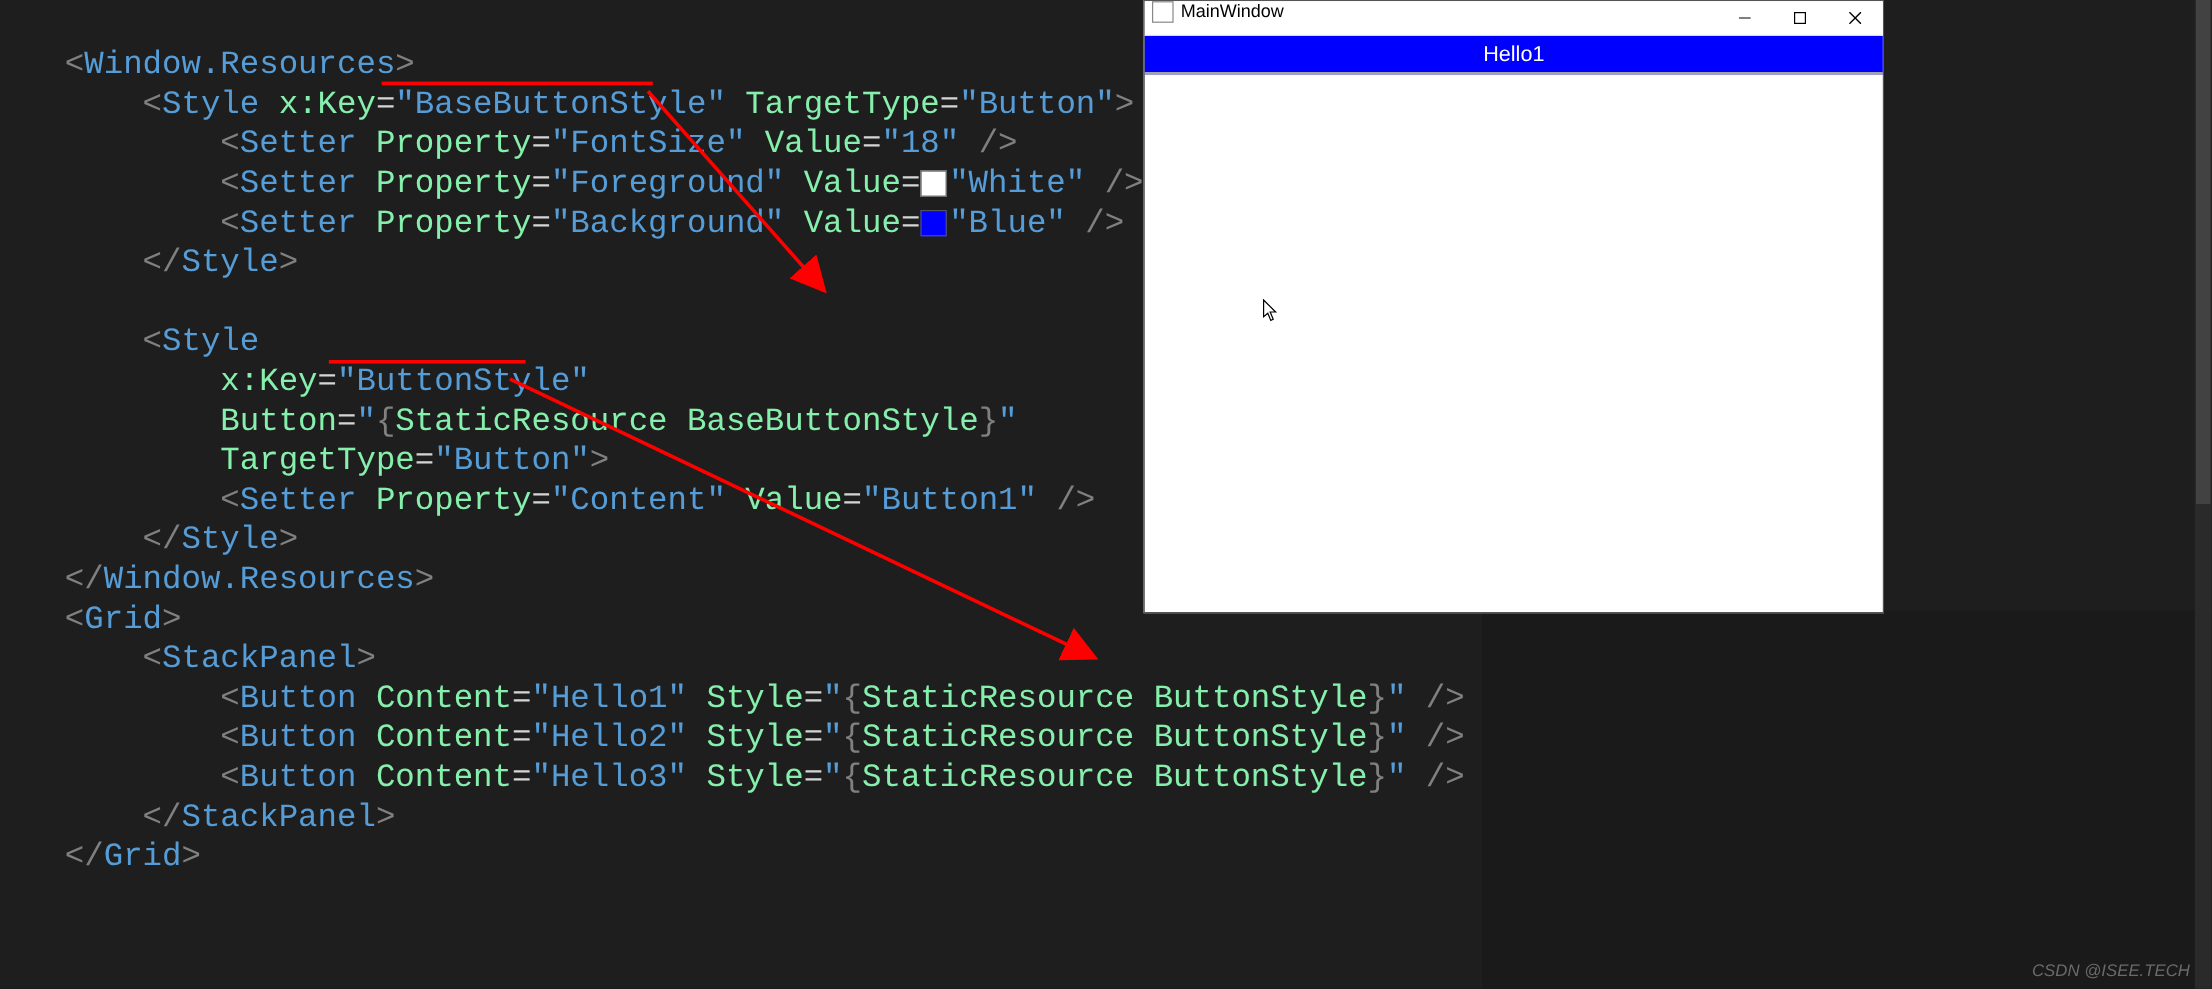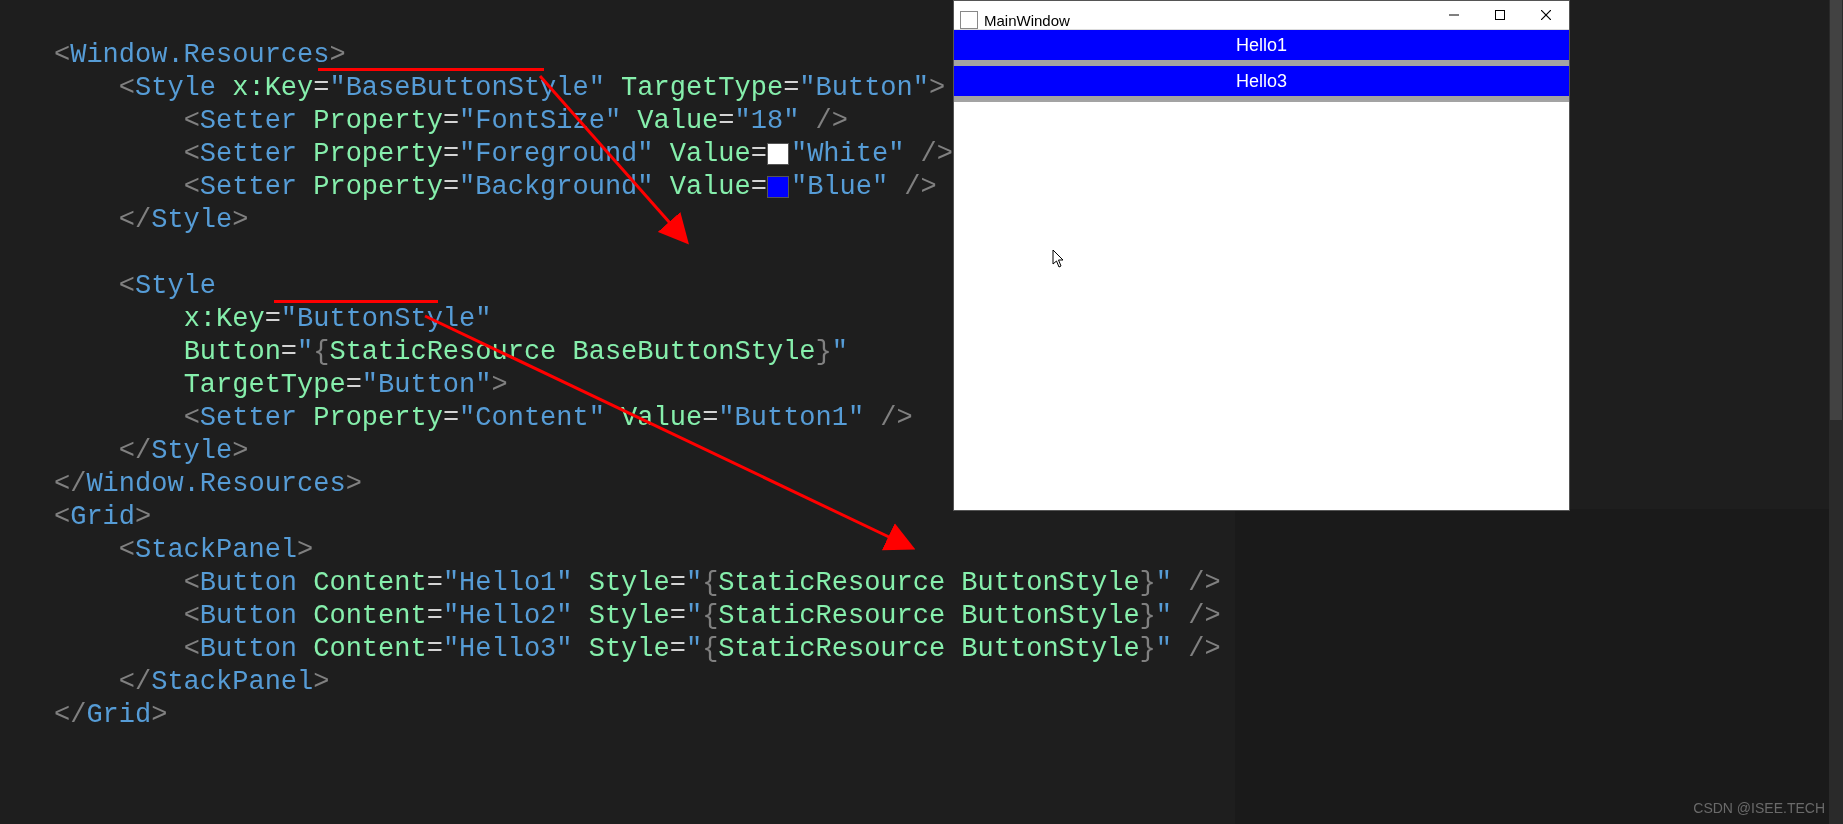--- a/index.html
+++ b/index.html
@@ -12,32 +12,32 @@
   .t-brace{color:#808080;}
   .t-text{color:#d4d4d4;}
   .color-swatch{display:inline-block;width:20px;height:20px;vertical-align:middle;border:1px solid #555;margin-right:2px;}
   .sw-white{background:#ffffff;}
   .sw-blue{background:#0000ff;}
   .underline-red{position:absolute;height:3px;background:#ff0000;}
   .arrow-svg{position:absolute;left:0;top:0;width:1235px;height:824px;pointer-events:none;}
   .scrollbar-track{position:absolute;right:0;top:0;width:14px;height:824px;background:#2a2a2a;}
   .scrollbar-thumb{position:absolute;left:1px;top:0;width:12px;height:420px;background:#424242;}
   .app-window{position:absolute;left:953px;top:0;width:615px;height:509px;background:#ffffff;border:1px solid #555;}
-  .titlebar{height:28px;background:#ffffff;display:flex;align-items:flex-end;border-bottom:1px solid #ddd;}
+  .titlebar{height:28px;background:#ffffff;display:flex;align-items:flex-start;border-bottom:1px solid #ddd;}
   .titlebar .icon{width:16px;height:16px;margin:0 6px;border:1px solid #888;background:#fff;display:inline-block;}
   .titlebar .title{flex:1;font-family:"Segoe UI",sans-serif;font-size:15px;color:#000;}
   .titlebar .winbtn{width:46px;height:28px;display:flex;align-items:center;justify-content:center;font-family:"Segoe UI",sans-serif;color:#000;}
   .titlebar .winbtn svg{display:block;}
   .client{position:relative;}
-  .wpf-button{height:30px;background:#0000ff;color:#ffffff;font-size:18px;font-family:"Segoe UI",sans-serif;display:flex;align-items:center;justify-content:center;border-bottom:6px solid #a3a3a3;}
+  .wpf-button{height:30px;background:#0000ff;color:#ffffff;font-size:18px;font-family:"Segoe UI",sans-serif;display:flex;align-items:center;justify-content:center;border-bottom:2px solid #a3a3a3;}
   .wpf-button:last-child{border-bottom:none;}
   .cursor{position:absolute;width:14px;height:20px;}
   .dark-overlay{position:absolute;left:1235px;top:509px;width:608px;height:315px;background:#1a1a1a;}
   .dark-overlay2{position:absolute;left:1568px;top:0;width:275px;height:509px;background:#1e1e1e;}
-  .watermark{position:absolute;right:18px;bottom:8px;font-family:"Segoe UI",sans-serif;font-size:14px;color:#6a6a6a;}
+  .watermark{position:absolute;right:18px;bottom:8px;font-family:"Segoe UI",sans-serif;font-size:14px;color:#6a6a6a;font-style:italic;}
   .dark-top-tab{position:absolute;left:1243px;top:0;width:42px;height:8px;background:#000;}
 </style>
 </head>
 <body>
 
 <div class="dark-overlay2"></div>
 
 <div class="editor">
  <div class="code">
 <span class="t-tag">&lt;</span><span class="t-elem">Window.Resources</span><span class="t-tag">&gt;</span>
@@ -96,21 +96,20 @@
       </div>
     <div class="winbtn">
         <svg width="10" height="10">
           <line x1="0" y1="0" x2="10" y2="10" stroke="#000" stroke-width="1.2"></line>
           <line x1="10" y1="0" x2="0" y2="10" stroke="#000" stroke-width="1.2"></line>
         </svg>
       </div>
   </div>
   <div class="client">
     <div class="wpf-button">Hello1</div>
-    <div class="wpf-button">Hello3</div>
     <svg class="cursor" style="left:98px;top:219px;" viewBox="0 0 14 20">
         <path d="M1,1 L1,15 L4.5,12 L7,18 L9,17 L6.5,11 L11,11 Z" fill="#fff" stroke="#000" stroke-width="1"></path>
       </svg>
   </div>
 </div>
 
 <div class="scrollbar-track" style="left:1829px;">
   <div class="scrollbar-thumb"></div>
 </div>
 

